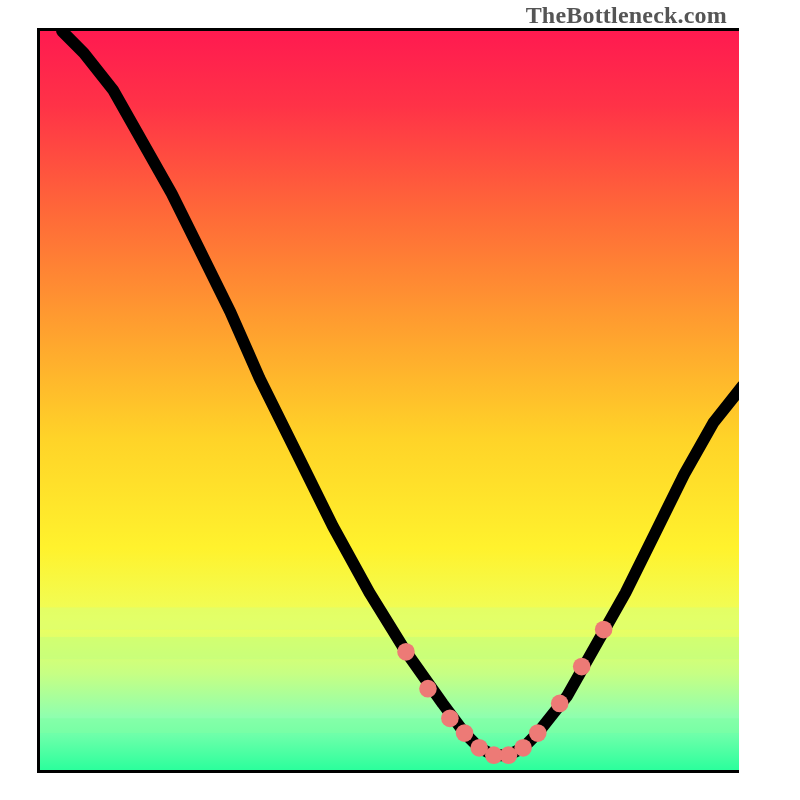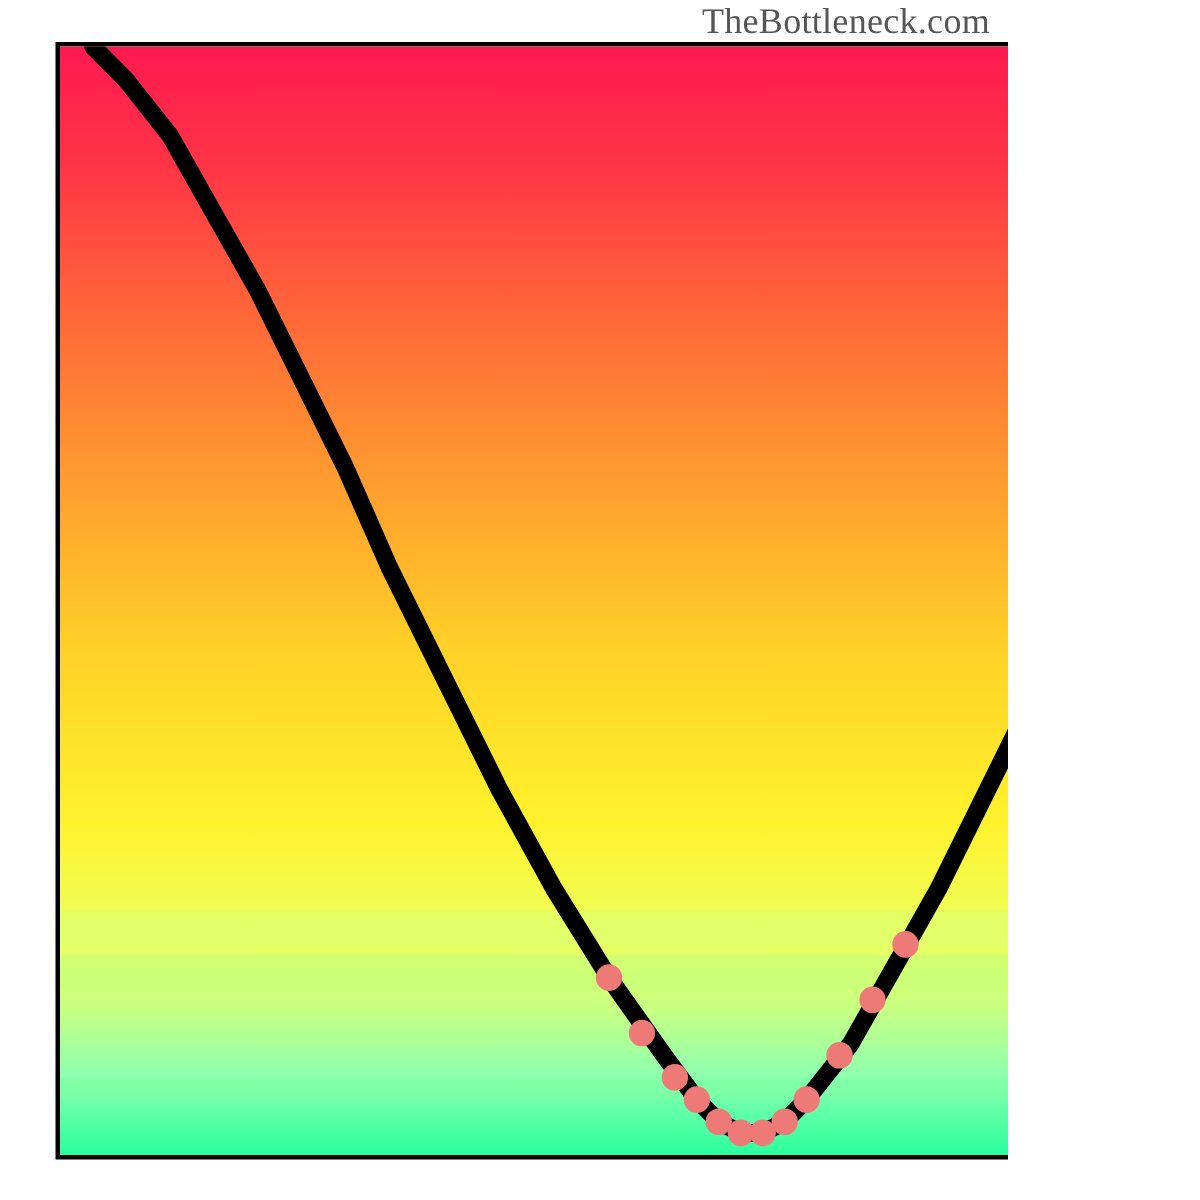--- a/index.html
+++ b/index.html
@@ -3,23 +3,24 @@
 <meta charset="utf-8">
 <style>
   body {
     margin: 0;
     padding: 0;
     background: #fff;
     font-family: Arial, Helvetica, sans-serif;
   }
   .stage {
     position: relative;
-    width: 672px;
+    width: 739px;
     height: 800px;
     overflow: hidden;
+    font-weight: bold;
   }
   .watermark {
     position: absolute;
     top: 2px;
     right: 12px;
     font-family: Georgia, "Times New Roman", serif;
     font-size: 24px;
     color: #555;
     letter-spacing: 0.2px;
     z-index: 5;

